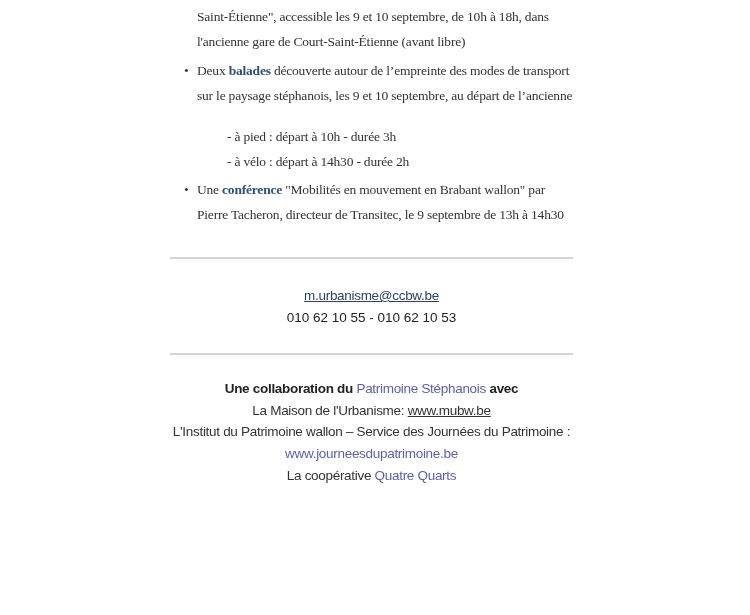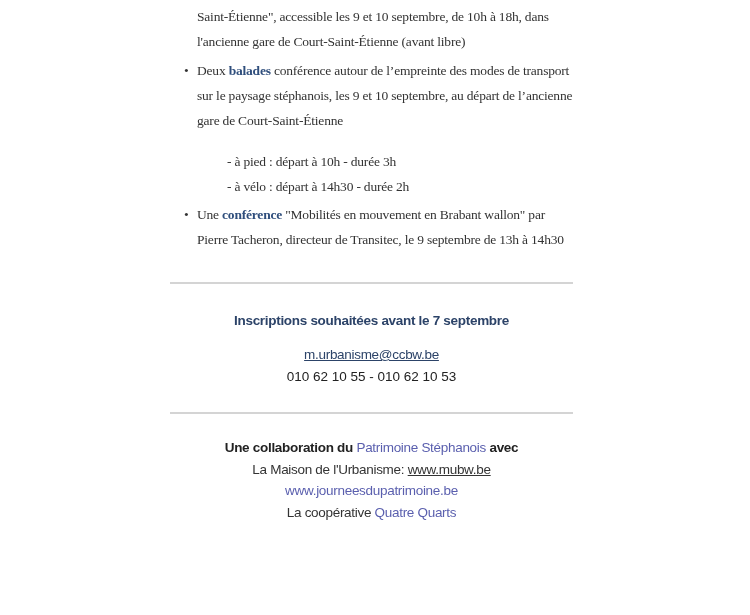--- a/index.html
+++ b/index.html
@@ -112,59 +112,58 @@
 
   <div class="serif">
 
     <div class="intro">
       <div class="sline hang">Saint-Étienne", accessible les 9 et 10 septembre, de 10h à 18h, dans</div>
       <div class="sline hang">l'ancienne gare de Court-Saint-Étienne (avant libre)</div>
     </div>
 
     <div class="b1">
       <div class="sline bullet-row">
-        <span class="bullet-glyph">•</span><span>Deux </span><span class="accent-serif">balades</span><span> conférence autour de l’empreinte des modes de transport</span>
+        <span class="bullet-glyph">•</span><span>Deux </span><span class="accent-serif">balades</span><span> découverte autour de l’empreinte des modes de transport</span>
       </div>
       <div class="sline hang">sur le paysage stéphanois, les 9 et 10 septembre, au départ de l’ancienne</div>
-      <div class="sline hang">gare de Court-Saint-Étienne</div>
     </div>
 
     <div class="subblock">
       <div class="sline sub">- à pied : départ à 10h - durée 3h</div>
       <div class="sline sub">- à vélo : départ à 14h30 - durée 2h</div>
     </div>
 
     <div class="b2">
       <div class="sline bullet-row">
         <span class="bullet-glyph">•</span><span>Une </span><span class="accent-serif">conférence</span><span> "Mobilités en mouvement en Brabant wallon" par</span>
       </div>
       <div class="sline hang">Pierre Tacheron, directeur de Transitec, le 9 septembre de 13h à 14h30</div>
     </div>
   </div>
 
 
   <hr class="rule rule1">
 
   <div class="registration">
-    <div class="reg-heading">Inscriptions souhaitées avant le 7 septembre</div>
     <div class="reg-email-line">
       <a class="reg-email">m.urbanisme@ccbw.be</a>
     </div>
     <div class="reg-phones">010 62 10 55 - 010 62 10 53</div>
   </div>
 
   <hr class="rule rule2">
 
   <div class="collab">
     <div class="cline">
       <span class="bold">Une collaboration du </span><a class="link-purple">Patrimoine Stéphanois </a><span class="bold">avec</span>
     </div>
     <div class="cline">
       <span>La Maison de l'Urbanisme: </span><a class="link-dark">www.mubw.be</a>
     </div>
+    <div class="cline">L'Institut du Patrimoine wallon – Service des Journées du Patrimoine :</div>
     <div class="cline">
       <a class="link-purple">www.journeesdupatrimoine.be</a>
     </div>
     <div class="cline">
       <span>La coopérative </span><a class="link-purple">Quatre Quarts</a>
     </div>
   </div>
 
 </div>
 

